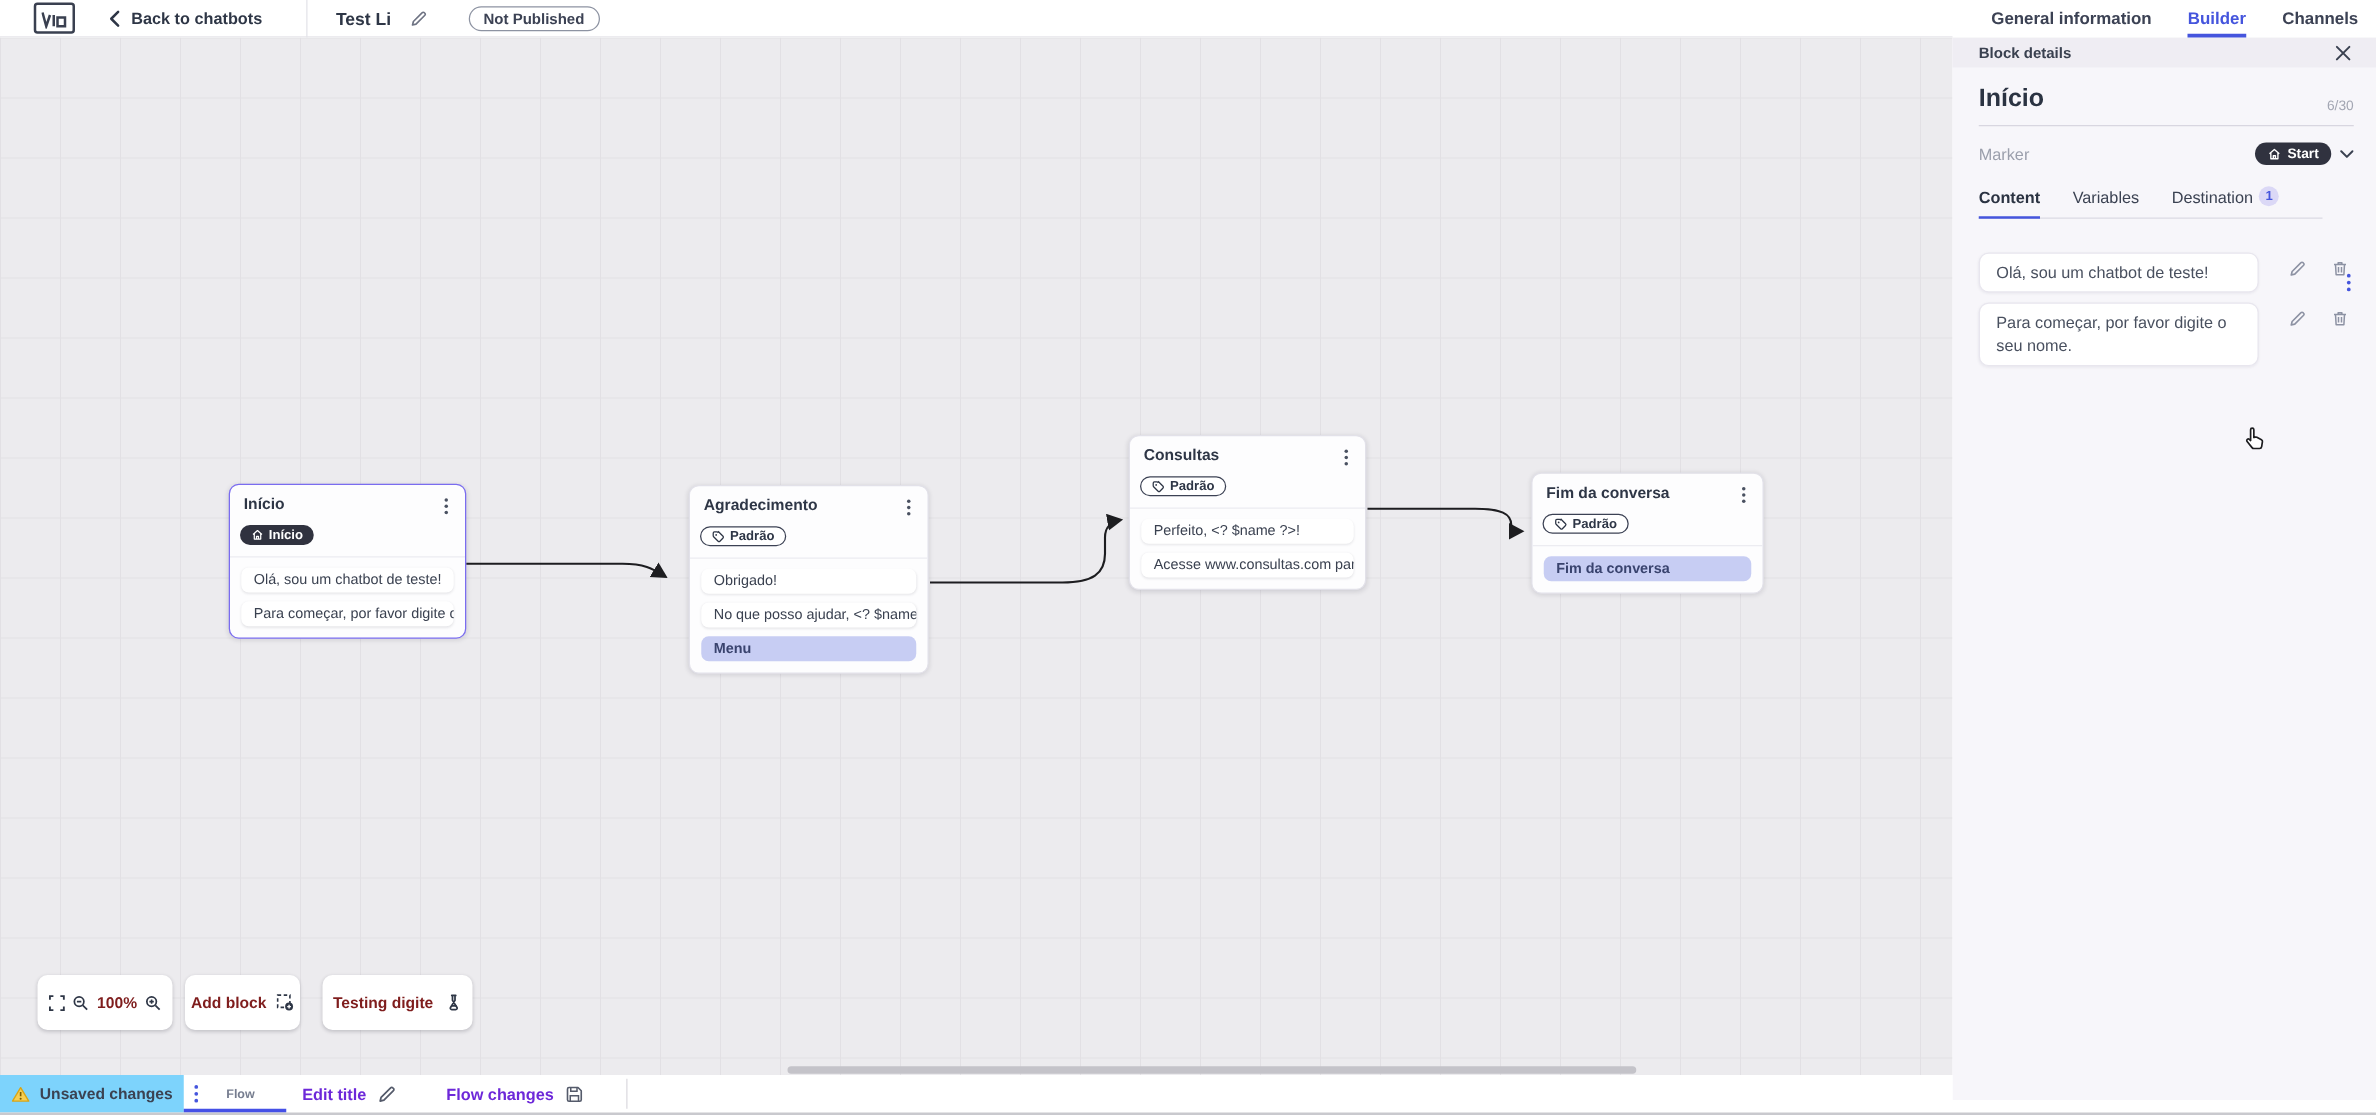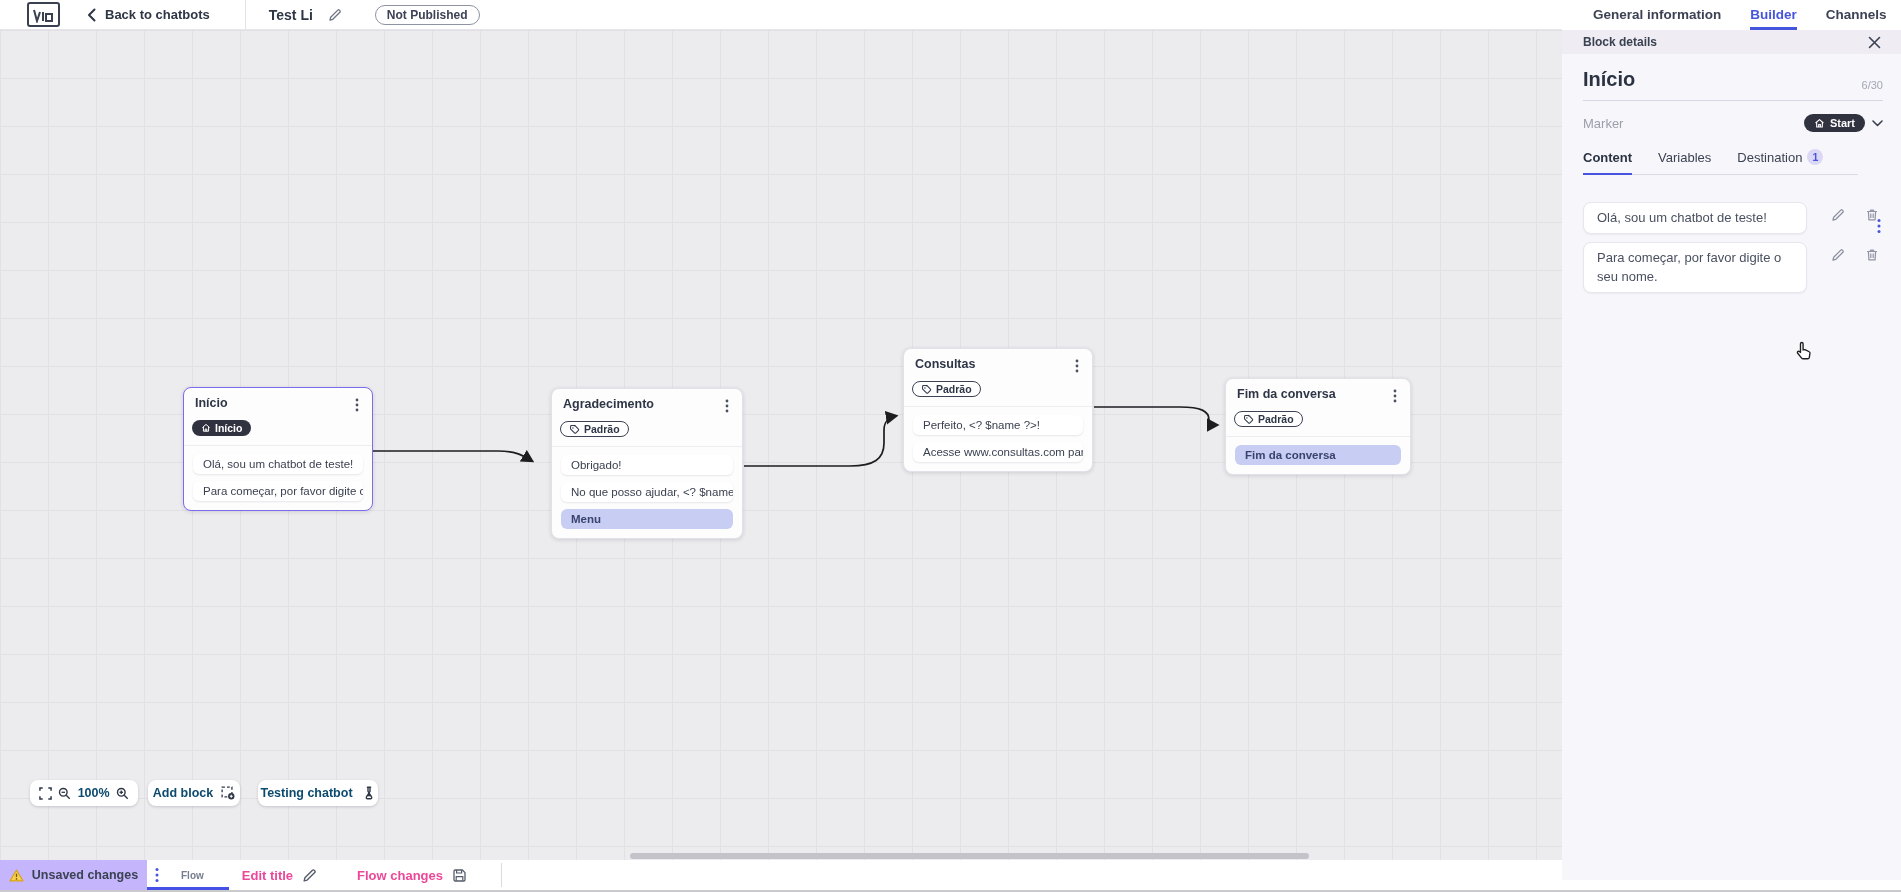--- a/index.html
+++ b/index.html
@@ -44,22 +44,22 @@
     border-radius:10px; padding:2px 9px; }
   .badge.dark { background:#30323f; color:#fff; }
   .badge.outline { border:1px solid #3c4254; color:#2e3646; background:#fff; padding:1px 8px; }
   .block-cards { border-top:1px solid #ececf1; padding:8px 9px 9px; display:flex;
     flex-direction:column; gap:7px; }
   .bcard { background:#fff; border-radius:6px; box-shadow:0 1px 2px rgba(25,25,50,.10);
     padding:4px 10px; font-size:11.5px; color:#3a4150; white-space:nowrap; overflow:hidden; }
   .bcard.purple { background:#c7cdf3; color:#39436e; font-weight:700; box-shadow:none; }
 
   
-  .ctl { position:absolute; top:750px; height:26px; background:#fff; border-radius:8px;
-    box-shadow:0 1px 3px rgba(20,20,40,.18); display:flex; align-items:center; color:#0c4a6e; }
+  .ctl { position:absolute; top:750px; height:44px; background:#fff; border-radius:8px;
+    box-shadow:0 1px 3px rgba(20,20,40,.18); display:flex; align-items:center; color:#7f1d1d; }
   .ctl .lbl { font-size:12.5px; font-weight:700; }
   .hscroll { position:absolute; left:630px; top:823px; width:679px; height:6px; background:#c4c3c9;
     border-radius:3px; }
 
   
   .panel { position:absolute; right:0; top:30px; width:339px; height:850px; background:#f7f6fa; z-index:20; }
   .panel-head { height:24px; background:#efedf3; display:flex; align-items:center;
     justify-content:space-between; padding:0 20px 0 21px; }
   .panel-head-label { font-size:12px; font-weight:600; color:#3a4150; }
   .close-x { color:#3a4150; cursor:pointer; line-height:0; }
@@ -92,27 +92,27 @@
   .row-icon.trash { margin-left:20px; }
   .contents-wrap { margin-top:27px; }
   .add-content { margin-top:15px; height:46px; border:1px dashed #b3b1bd; border-radius:4px;
     display:flex; align-items:center; justify-content:center; font-size:13px; font-weight:600;
     color:#333a49; cursor:pointer; }
 
   
   .bottombar { position:absolute; left:0; top:860px; width:1562px; height:30px; background:#fff;
     display:flex; align-items:center; z-index:25; }
   .bottom-edge { position:absolute; left:0; top:890px; width:1901px; height:2px; background:#c9c9ce; z-index:26; }
-  .unsaved { width:147px; height:30px; background:#c4b5fd; display:flex; align-items:center;
+  .unsaved { width:147px; height:30px; background:#7dd3fc; display:flex; align-items:center;
     justify-content:center; gap:8px; font-size:12.5px; font-weight:700; color:#3b4252; }
   .flow-underline { position:absolute; left:147px; top:27px; width:82px; height:3px; background:#4550e6; }
   .bar-dots { margin-left:8px; color:#4555dd; cursor:pointer; line-height:0; }
   .flow-tab { margin-left:22px; font-size:10px; font-weight:700; color:#767d8f; cursor:pointer; }
   .bar-item { display:flex; align-items:flex-start; gap:9px; font-size:13px; font-weight:700;
-    color:#ec4899; cursor:pointer; }
+    color:#6d28d9; cursor:pointer; }
   .bar-icon { color:#555b6b; line-height:0; }
   .bar-vdiv { width:1px; height:24px; background:#dbdae0; margin-left:34px; }
 
   .cursor { position:absolute; left:1795px; top:341px; z-index:40; pointer-events:none; }
 </style>
 </head>
 <body>
 
 <div class="topbar">
   <div class="logo-box">
@@ -286,21 +286,21 @@
     <span class="lbl">Add block</span>
     <span style="line-height:0;">
       <svg width="14" height="14" viewBox="0 0 15 15">
           <rect x="1.2" y="1.2" width="10.5" height="10.5" fill="none" stroke="#2e3646" stroke-width="1.4" stroke-dasharray="3 2.2"></rect>
           <circle cx="11" cy="11" r="3.4" fill="#2e3646"></circle>
           <path d="M11 9.4v3.2M9.4 11h3.2" stroke="#fff" stroke-width="1.2"></path>
         </svg>
     </span>
   </div>
   <div class="ctl" style="left:258px; width:120px; justify-content:center; gap:9px;">
-    <span class="lbl">Testing chatbot</span>
+    <span class="lbl">Testing digite</span>
     <span style="line-height:0;">
       <svg width="14" height="14" viewBox="0 0 14 14">
           <path d="M5.4 1.3h3.2 M6 1.3v4L9.6 11a1.15 1.15 0 0 1-1 1.7H5.4a1.15 1.15 0 0 1-1-1.7L8 5.3v-4" fill="none" stroke="#2e3646" stroke-width="1.4" stroke-linecap="round" stroke-linejoin="round"></path>
           <path d="M4.8 9.6h4.4" stroke="#2e3646" stroke-width="1.4"></path>
         </svg>
     </span>
   </div>
 
   <div class="hscroll"></div>
 </div>

